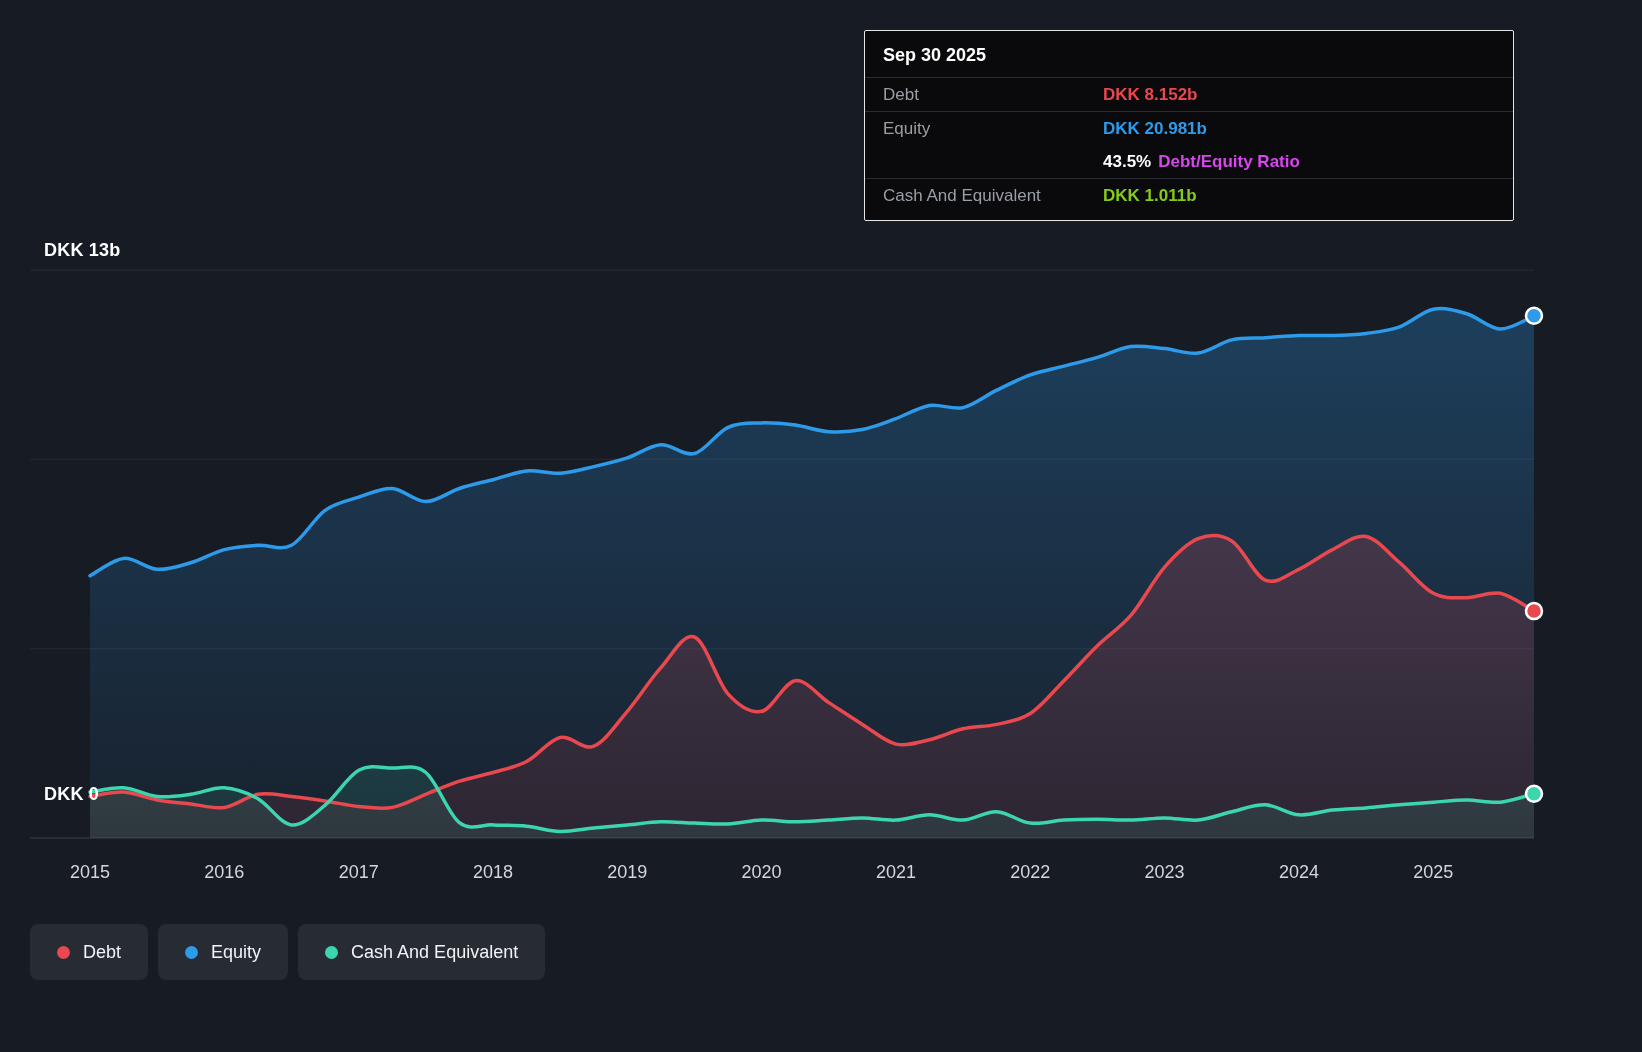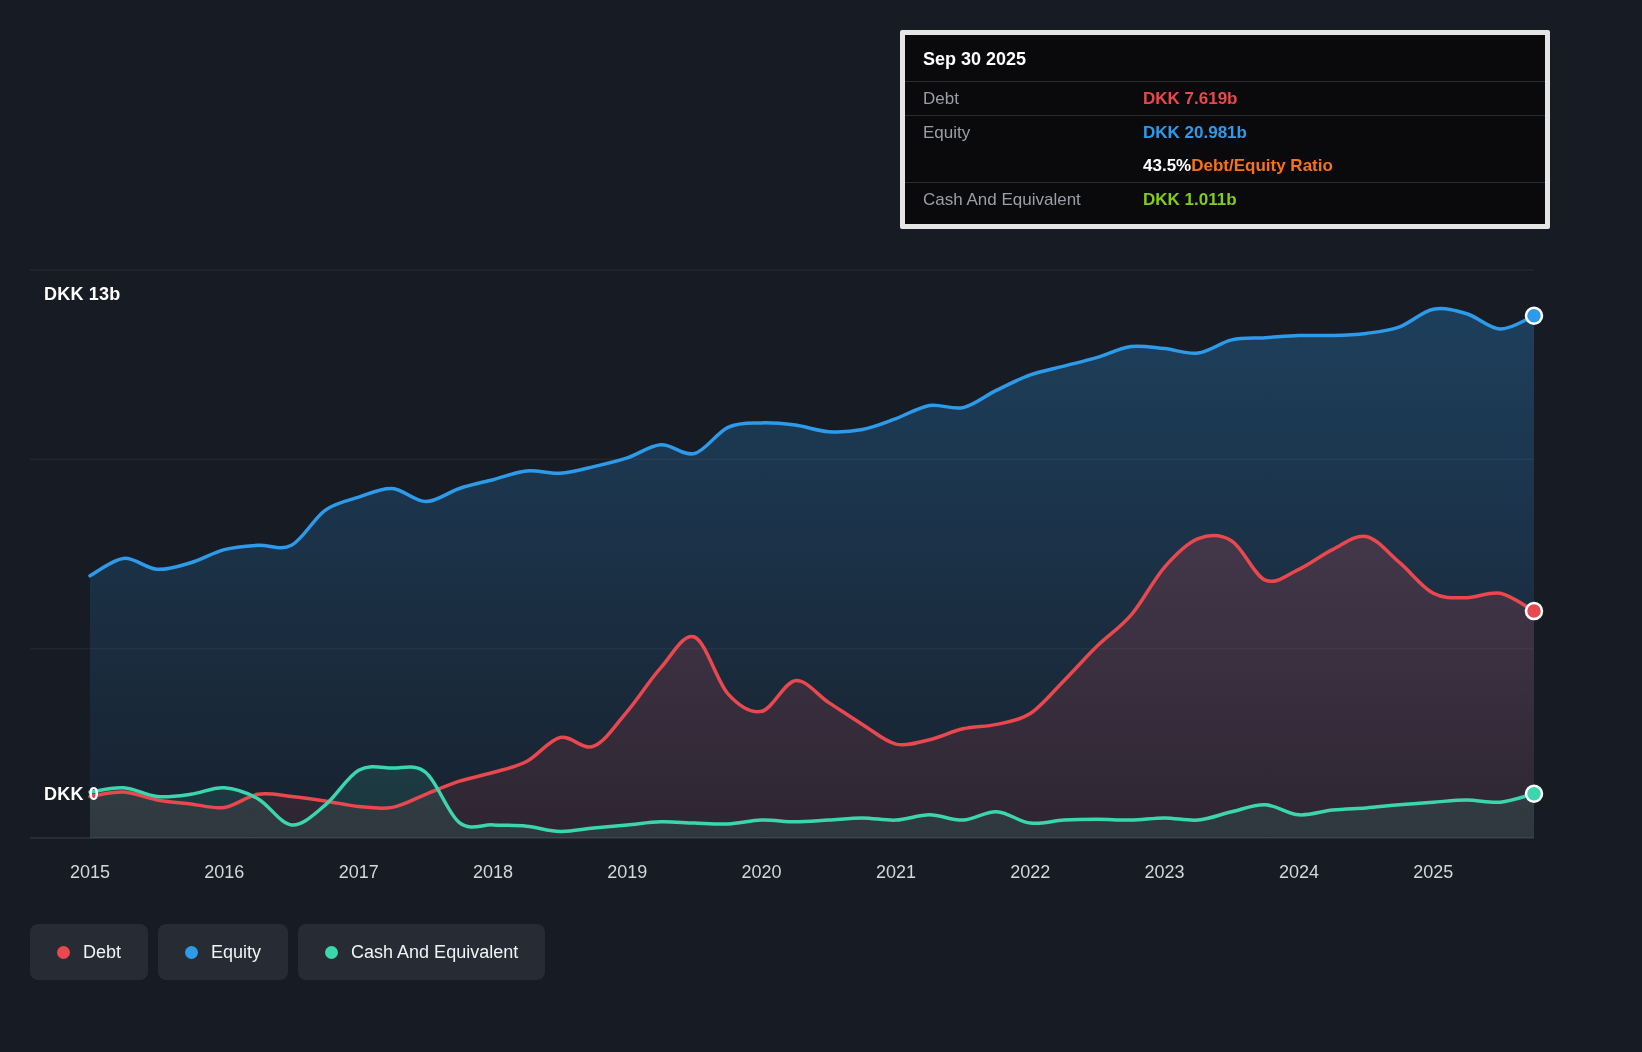--- a/index.html
+++ b/index.html
@@ -3,34 +3,34 @@
 <meta charset="utf-8">
 <style>
   html,body{margin:0;padding:0;}
   body{
     width:1642px;height:1052px;position:relative;overflow:hidden;
     background:#171b24;
     font-family:"Liberation Sans",sans-serif;color:#fff;
   }
   #chart-svg{position:absolute;left:0;top:0;}
   .ylabel{position:absolute;left:44px;font-size:18px;font-weight:700;color:#ffffff;letter-spacing:.2px;}
-  .ylabel.top{top:240px;margin-top:44px;}
+  .ylabel.top{top:240px;}
   .ylabel.zero{top:784px;}
   .tooltip{
-    position:absolute;left:900px;top:30px;width:650px;
-    background:#0a0a0c;border:5px solid #e5e5e5;border-radius:2px;
+    position:absolute;left:864px;top:30px;width:650px;
+    background:#0a0a0c;border:1px solid #e5e5e5;border-radius:2px;
     font-size:17px;padding-bottom:8px;box-sizing:border-box;
   }
   .tt-header{padding:14px 18px 11px 18px;font-weight:700;font-size:18px;color:#fff;border-bottom:1px solid #2a2b2f;}
   .tt-row{display:flex;align-items:center;height:33px;padding:0 18px;}
   .tt-row.divider{border-bottom:1px solid #2a2b2f;}
   .tt-label{width:220px;color:#9a9ea6;flex:0 0 auto;}
   .tt-value{font-weight:700;}
-  .ratio-value{font-weight:700;color:#ffffff;}
-  .ratio-label{font-weight:700;color:#f97316;}
+  .ratio-value{font-weight:700;color:#ffffff;margin-right:7px;}
+  .ratio-label{font-weight:700;color:#d946ef;}
   .legend{position:absolute;left:30px;top:924px;display:flex;gap:10px;}
   .pill{
     display:flex;align-items:center;gap:13px;background:#262b34;border-radius:8px;
     padding:0 27px;height:56px;font-size:18px;color:#f2f3f5;cursor:pointer;
   }
   .dot{width:13px;height:13px;border-radius:50%;flex:0 0 auto;}
 </style>
 </head>
 <body>
 
@@ -75,21 +75,21 @@
     <text x="1433.3" y="878" text-anchor="middle" fill="#d4d6da" font-size="18" font-family="Liberation Sans, sans-serif">2025</text>
   </svg>
 
 <div class="ylabel top">DKK 13b</div>
 <div class="ylabel zero">DKK 0</div>
 
 <div class="tooltip">
   <div class="tt-header">Sep 30 2025</div>
   <div class="tt-row divider">
     <span class="tt-label">Debt</span>
-    <span class="tt-value" style="color: rgb(232, 72, 78);">DKK 7.619b</span>
+    <span class="tt-value" style="color: rgb(232, 72, 78);">DKK 8.152b</span>
   </div>
   <div class="tt-row">
     <span class="tt-label">Equity</span>
     <span class="tt-value" style="color: rgb(45, 155, 234);">DKK 20.981b</span>
   </div>
   <div class="tt-row divider">
     <span class="tt-label"></span>
     <span>
       <span class="ratio-value">43.5%</span><span class="ratio-label">Debt/Equity Ratio</span>
     </span>

